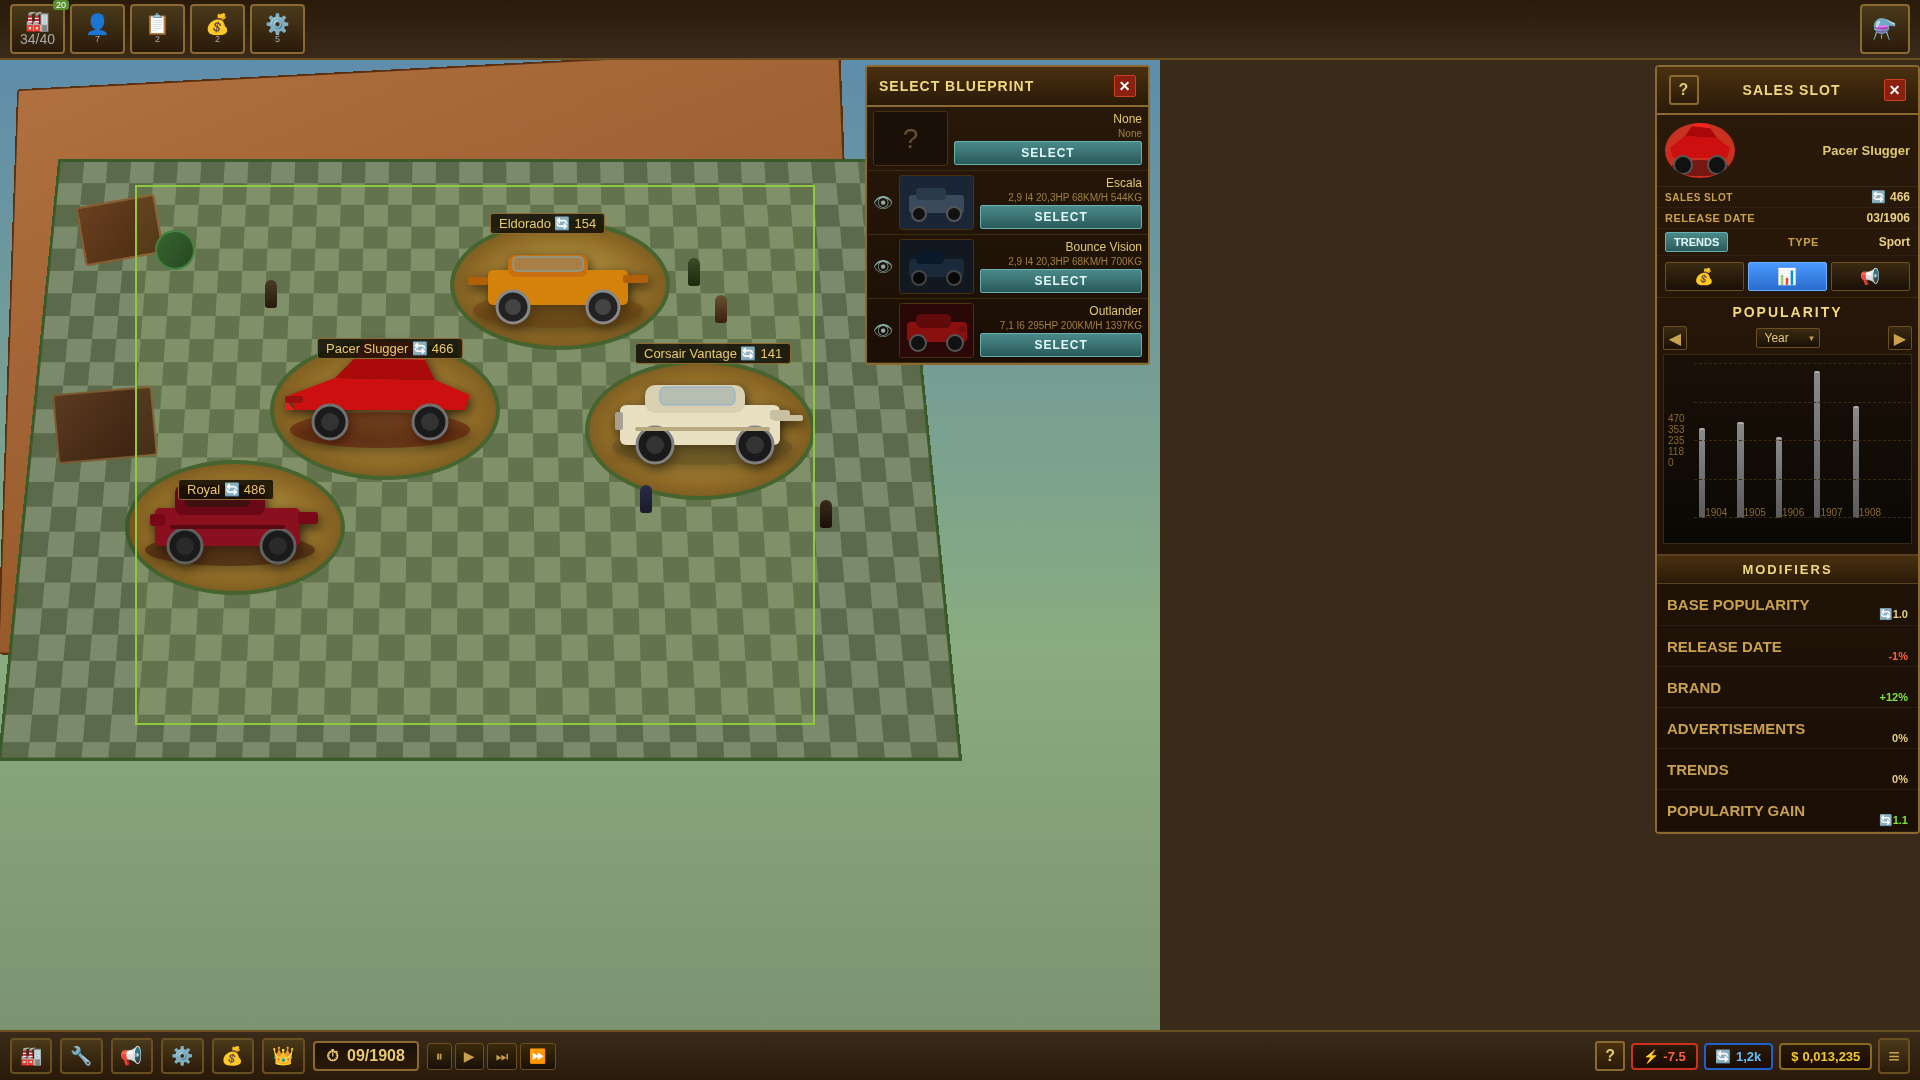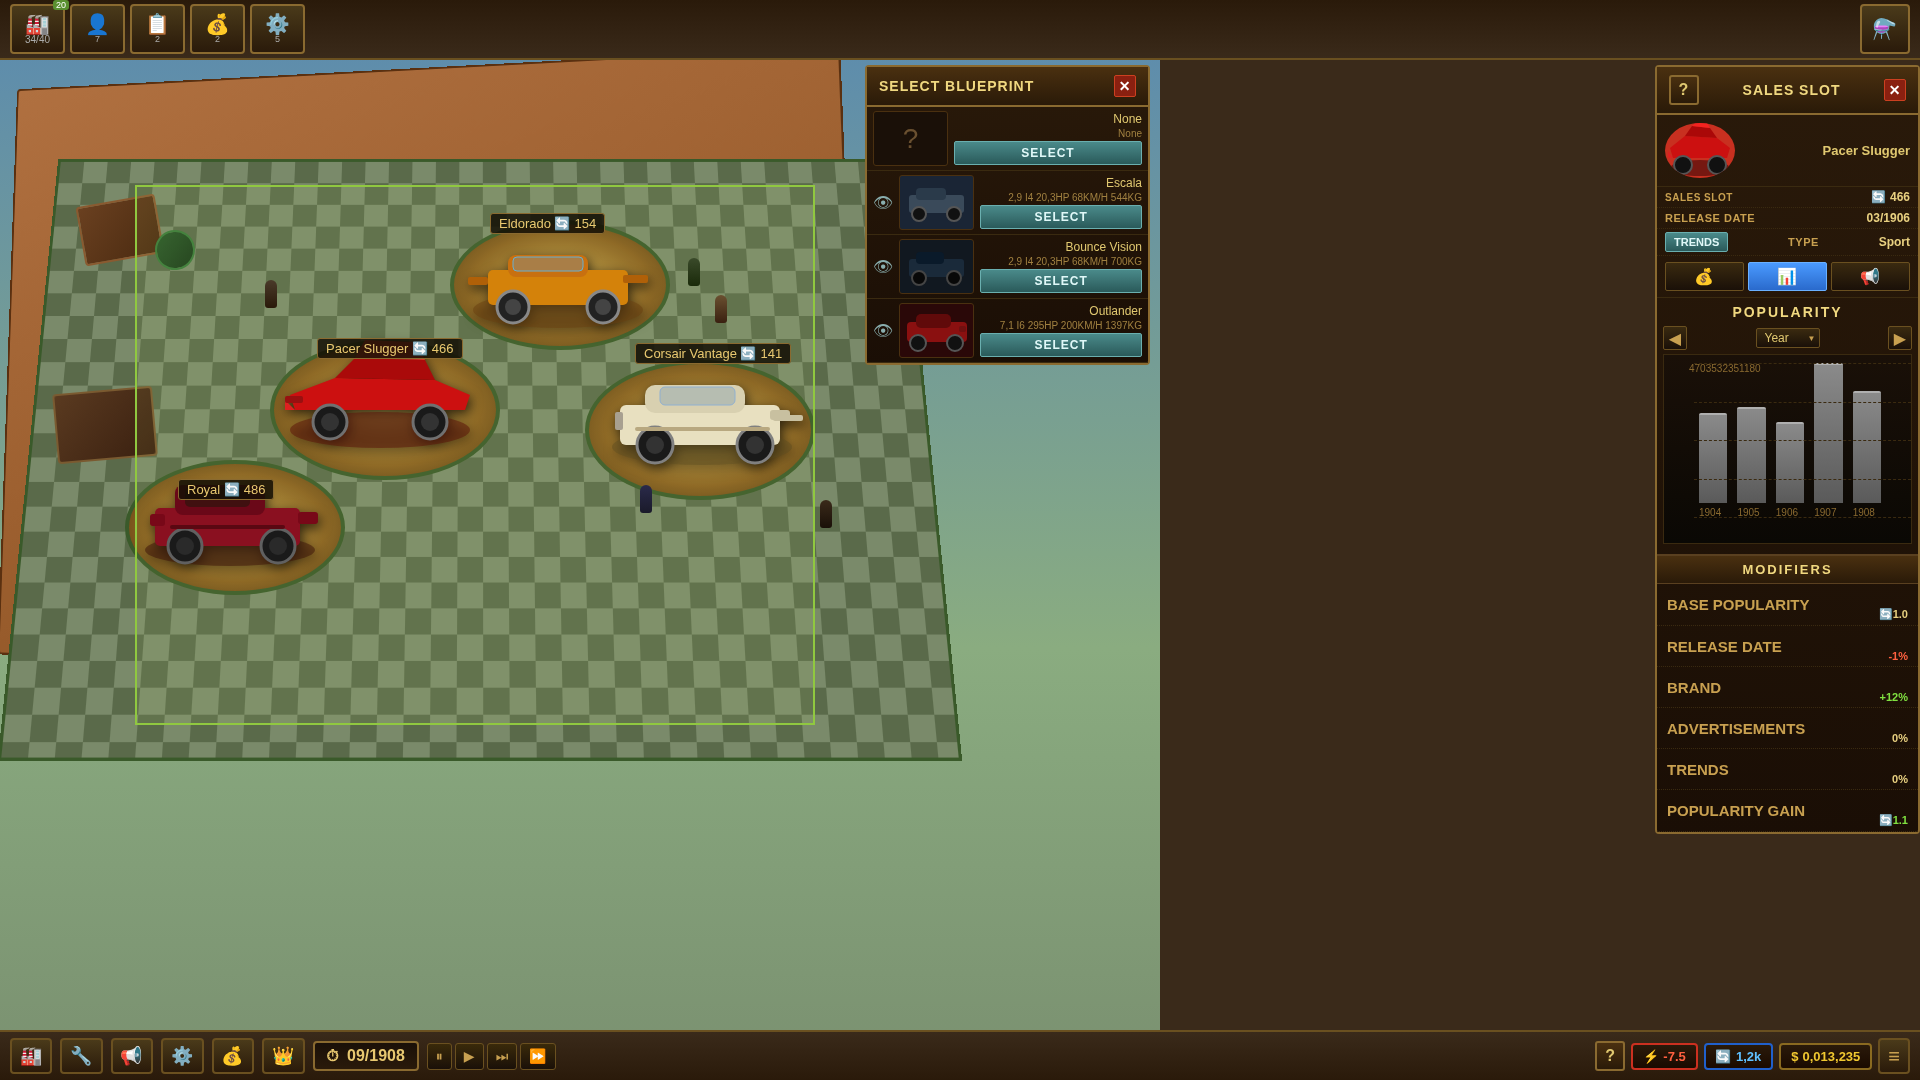--- a/index.html
+++ b/index.html
@@ -457,32 +457,31 @@
       align-items: flex-end;
       gap: 10px;
     }
 
     .chart-y-labels {
       position: absolute;
       left: 4px;
       top: 8px;
       height: calc(100% - 33px);
       display: flex;
-      flex-direction: row;
+      flex-direction: column;
       justify-content: center;
       color: #8a6a30;
       font-size: 10px;
-      margin-left: 21px;
     }
 
     .chart-bar-group {
       flex: 1;
       display: flex;
-      flex-direction: column;
-      align-items: flex-start;
+      flex-direction: row;
+      align-items: flex-end;
       height: 100%;
       justify-content: flex-end;
     }
 
     .chart-bar {
       width: 100%;
       background: linear-gradient(180deg, #8a8a8a 0%, #5a5a5a 100%);
       border-top: 2px solid #afafaf;
       border-radius: 2px 2px 0 0;
     }
@@ -607,21 +606,21 @@
       border-radius: 4px;
     }
   </style>
 </head>
 <body>
 
 <div id="top-toolbar">
   <div class="toolbar-item-wrapper">
     <div class="toolbar-item">
       <span class="icon">🏭</span>
-      <span style="font-size:10px; color:#aaa">34/40</span>
+      <span style="font-size:14px; color:#aaa">34/40</span>
     </div>
     <span class="toolbar-badge" style="top:-4px;right:-4px;background:#5a9030;">20</span>
   </div>
 
   <div class="toolbar-item">
     <span class="icon">👤</span>
     <span style="font-size:9px;color:#aaa">7</span>
   </div>
 
   <div class="toolbar-item">

